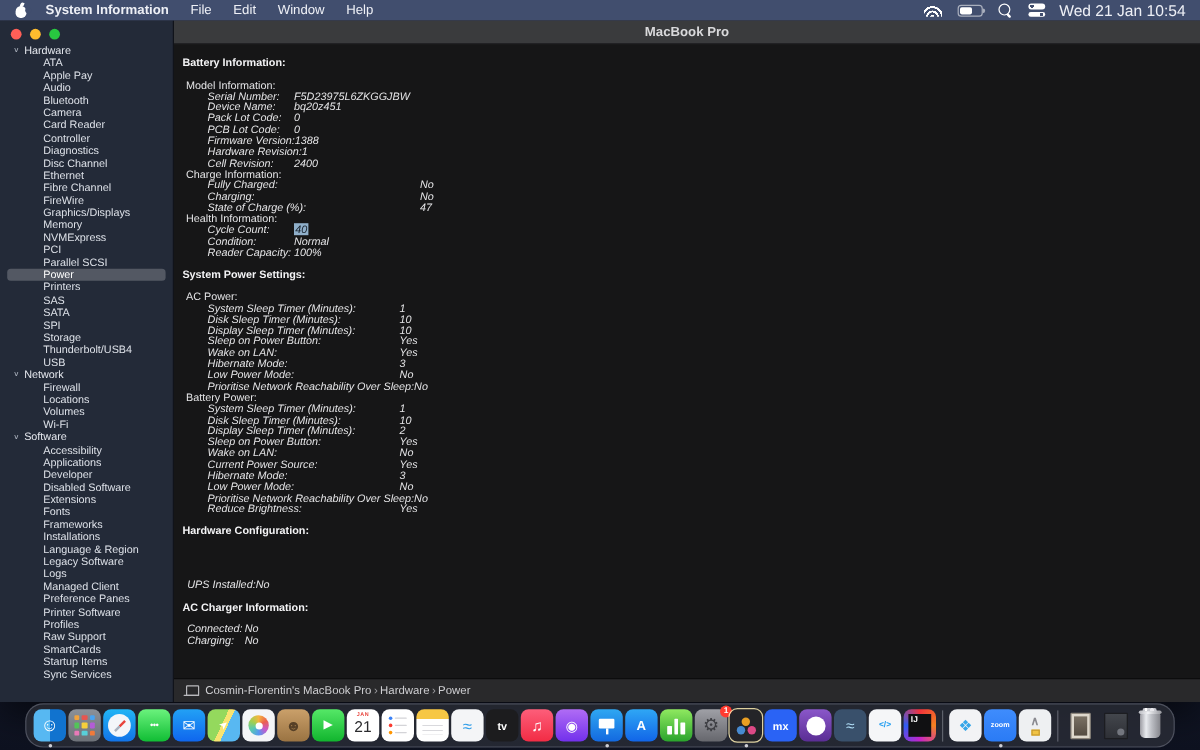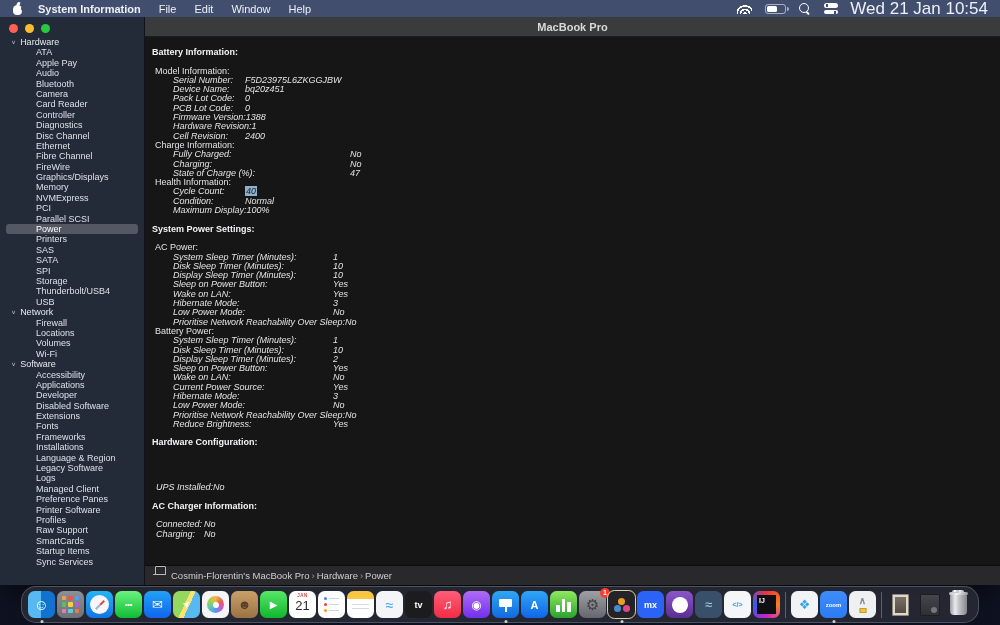--- a/index.html
+++ b/index.html
@@ -27,21 +27,21 @@
   .battery-icon::before { content:""; position:absolute; left:1px; top:1px; bottom:1px; width:10px; background:#fff; border-radius:1.5px; }
   .battery-icon::after { content:""; position:absolute; right:-3.5px; top:2.5px; width:2px; height:4px; background:rgba(255,255,255,.55); border-radius:0 2px 2px 0; }
   .search-icon { width:12px; height:12px; }
   .search-icon::before { content:""; position:absolute; left:0; top:0; width:8px; height:8px; border:1.5px solid #fff; border-radius:50%; }
   .search-icon::after { content:""; position:absolute; left:8px; top:8px; width:4px; height:1.5px; background:#fff; transform:rotate(45deg); transform-origin:0 0; border-radius:1px; }
   .control-center-icon { width:14px; height:11px; }
   .control-center-icon::before { content:""; position:absolute; left:0; top:0; width:14px; height:4.5px; border-radius:2.5px;
     background:radial-gradient(circle at 3px 2.2px,#414e6e 0 1.4px,#fff 1.5px); }
   .control-center-icon::after { content:""; position:absolute; left:0; bottom:0; width:14px; height:4.5px; border-radius:2.5px;
     background:radial-gradient(circle at 11px 2.2px,#414e6e 0 1.4px,#fff 1.5px); }
-  .clock { font-size:17px; }
+  .clock { font-size:13px; }
 
   
   .window { position:absolute; top:17px; left:0; width:1000px; height:568px; background:#161617; box-shadow:0 10px 30px rgba(0,0,0,.6); }
   .titlebar { position:absolute; top:0; left:145px; right:0; height:20px; background:#3a3b3d; border-bottom:1px solid #1c1c1e;
     display:flex; align-items:center; justify-content:center; font-size:11px; font-weight:bold; color:#d9d9db; }
   .sidebar { position:absolute; top:0; left:0; width:145px; bottom:0; background:#232a38; border-right:1px solid #10131a; overflow:hidden; }
   .traffic { display:flex; gap:7px; padding:7px 0 4px 9px; }
   .tl { width:9px; height:9px; border-radius:50%; display:inline-block; }
   .side-list { font-size:9px; color:#dde1e8; }
   .side-group { display:flex; align-items:center; height:10.4px; padding-left:11px; color:#e6e9ef; }
@@ -55,21 +55,21 @@
   .sec-title { font-weight:bold; color:#f4f4f6; margin-bottom:9.3px; }
   .grp-label { padding-left:3px; }
   .row { padding-left:21px; white-space:nowrap;font-style:italic; }
   .row.noindent { padding-left:4px; }
   .row .lbl { display:inline-block; }
   .row .val {}
   .val.sel { background:#8fafca; color:#16202b; padding:0 1px; }
 
   
   .statusbar { position:absolute; left:145px; right:0; bottom:0; height:20px; background:#29292b; border-top:1px solid #0c0c0d;
-    display:flex; font-size:9.5px; color:#cfcfd2; padding-left:8px; gap:5px; }
+    display:flex; align-items:center; font-size:9.5px; color:#cfcfd2; padding-left:8px; gap:5px; }
   .mac-icon { width:13px; height:9px; position:relative; }
   .mac-icon::before { content:""; position:absolute; left:2px; top:0; width:9px; height:6.5px; border:1px solid #b9b9bd; border-radius:1px; }
   .mac-icon::after { content:""; position:absolute; left:0; bottom:0; width:13px; height:1.5px; background:#b9b9bd; border-radius:1px; }
   .crumb-sep { color:#9a9a9e; margin:0 2px; }
 
   
   .dock { position:absolute; left:50%; transform:translateX(-50%); bottom:2px; height:37px;
     background:rgba(46,48,58,.72); border:1px solid rgba(130,135,150,.45); border-radius:15px;
     display:flex; align-items:center; padding:0 6px; gap:2px; z-index:40; }
   .dock-icon { width:27px; height:27px; border-radius:6.5px; position:relative; display:flex; align-items:center; justify-content:center; flex-shrink:0; }
@@ -234,21 +234,21 @@
         <div class="row"><span class="lbl" style="min-width: 72px;">Firmware Version:</span><span class="val">1388</span></div>
         <div class="row"><span class="lbl" style="min-width: 72px;">Hardware Revision:</span><span class="val">1</span></div>
         <div class="row"><span class="lbl" style="min-width: 72px;">Cell Revision:</span><span class="val">2400</span></div>
         <div class="grp-label">Charge Information:</div>
         <div class="row"><span class="lbl" style="min-width: 177px;">Fully Charged:</span><span class="val">No</span></div>
         <div class="row"><span class="lbl" style="min-width: 177px;">Charging:</span><span class="val">No</span></div>
         <div class="row"><span class="lbl" style="min-width: 177px;">State of Charge (%):</span><span class="val">47</span></div>
         <div class="grp-label">Health Information:</div>
         <div class="row"><span class="lbl" style="min-width: 72px;">Cycle Count:</span><span class="val sel">40</span></div>
         <div class="row"><span class="lbl" style="min-width: 72px;">Condition:</span><span class="val">Normal</span></div>
-        <div class="row"><span class="lbl" style="min-width: 72px;">Maximum Display:</span><span class="val">100%</span></div>
+        <div class="row"><span class="lbl" style="min-width: 72px;">Reader Capacity:</span><span class="val">100%</span></div>
       </div>
       <div class="sec">
         <div class="sec-title">System Power Settings:</div>
         <div class="grp-label">AC Power:</div>
         <div class="row"><span class="lbl" style="min-width: 160px;">System Sleep Timer (Minutes):</span><span class="val">1</span></div>
         <div class="row"><span class="lbl" style="min-width: 160px;">Disk Sleep Timer (Minutes):</span><span class="val">10</span></div>
         <div class="row"><span class="lbl" style="min-width: 160px;">Display Sleep Timer (Minutes):</span><span class="val">10</span></div>
         <div class="row"><span class="lbl" style="min-width: 160px;">Sleep on Power Button:</span><span class="val">Yes</span></div>
         <div class="row"><span class="lbl" style="min-width: 160px;">Wake on LAN:</span><span class="val">Yes</span></div>
         <div class="row"><span class="lbl" style="min-width: 160px;">Hibernate Mode:</span><span class="val">3</span></div>

